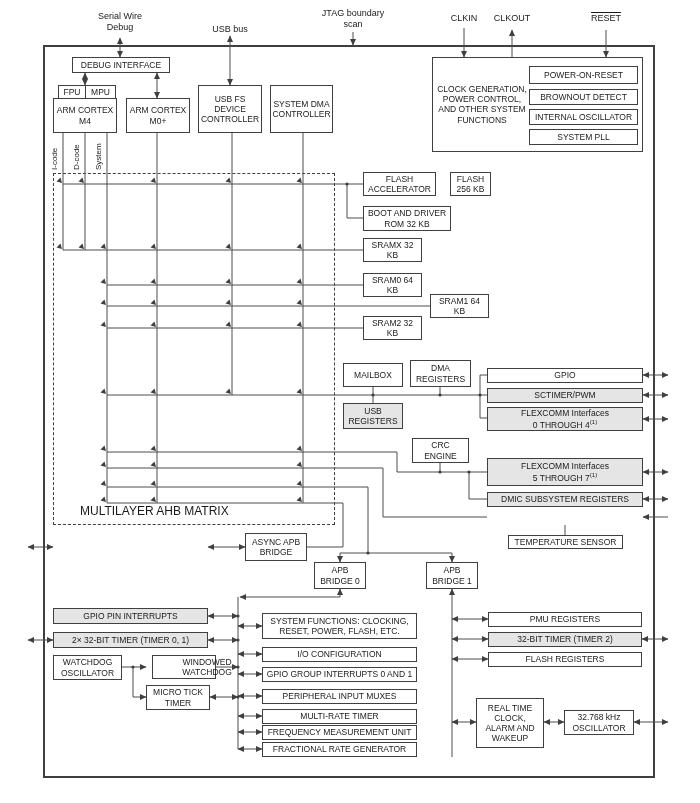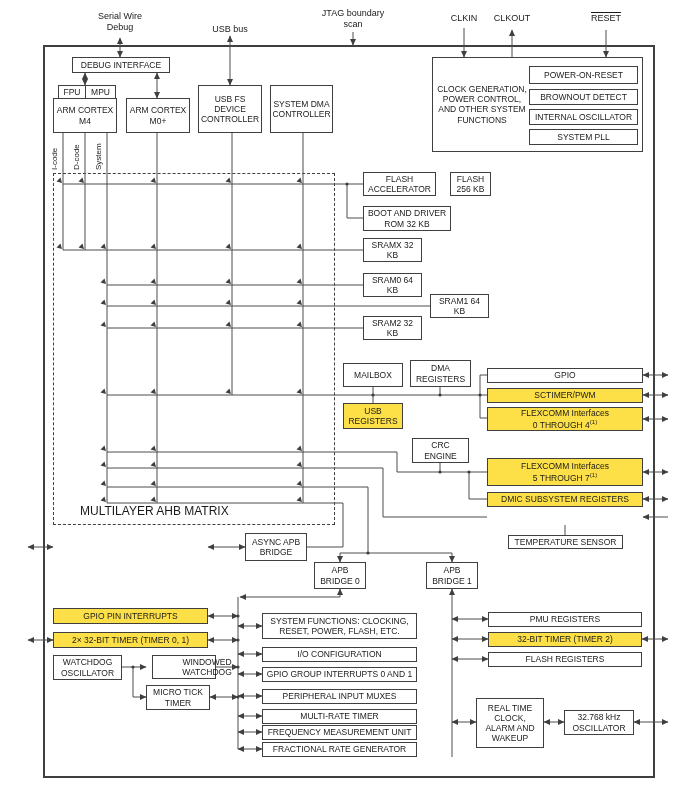--- a/index.html
+++ b/index.html
@@ -5,21 +5,21 @@
   html,body{margin:0;padding:0;background:#fff;}
   #stage{position:relative;width:700px;height:803px;background:#fff;
          font-family:"Liberation Sans","DejaVu Sans",sans-serif;color:#1a1a1a;overflow:hidden;}
   #wires{position:absolute;left:0;top:0;z-index:1;}
   .w{stroke:#4d4d4d;stroke-width:1;fill:none;}
   .me{marker-end:url(#ah);}
   .md{marker-start:url(#ah);marker-end:url(#ah);}
   .box{position:absolute;z-index:2;border:1.2px solid #3f3f3f;background:#fff;
        display:flex;flex-direction:column;align-items:center;justify-content:center;
        text-align:center;font-size:8.5px;line-height:1.2;padding:1px 2px;box-sizing:border-box;}
-  .gray{background:#fde047;}
+  .gray{background:#e5e5e5;}
   .lbl{position:absolute;z-index:2;text-align:center;font-size:9px;line-height:1.2;}
   .vlbl{position:absolute;z-index:2;font-size:8px;white-space:nowrap;
         transform-origin:0 0;transform:rotate(-90deg);}
   .dashed{position:absolute;z-index:0;border:1.4px dashed #3f3f3f;}
   .mxlabel{position:absolute;z-index:2;font-size:12px;}
   sup{font-size:6px;}
   .ovl{text-decoration:overline;}
 </style>
 </head>
 <body>

